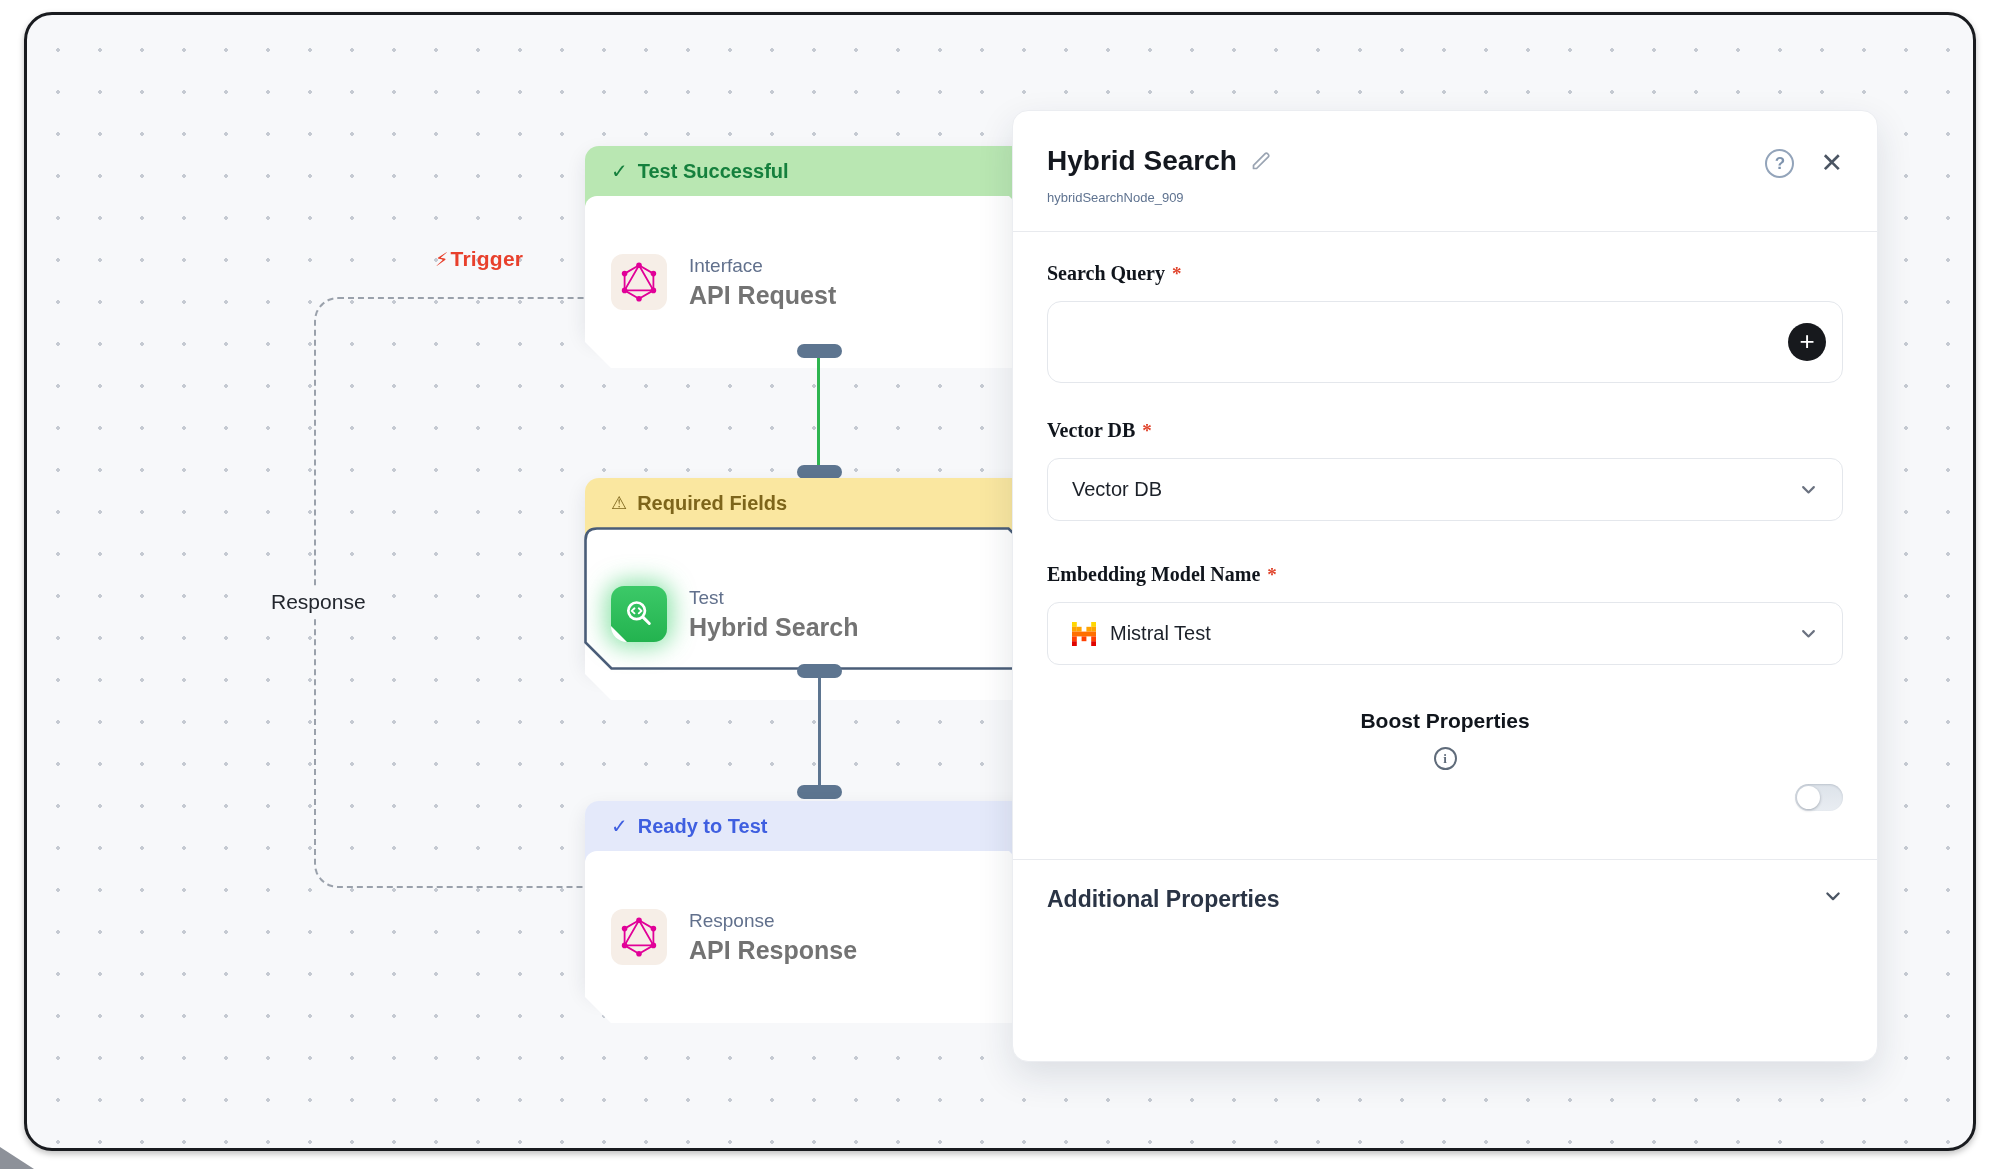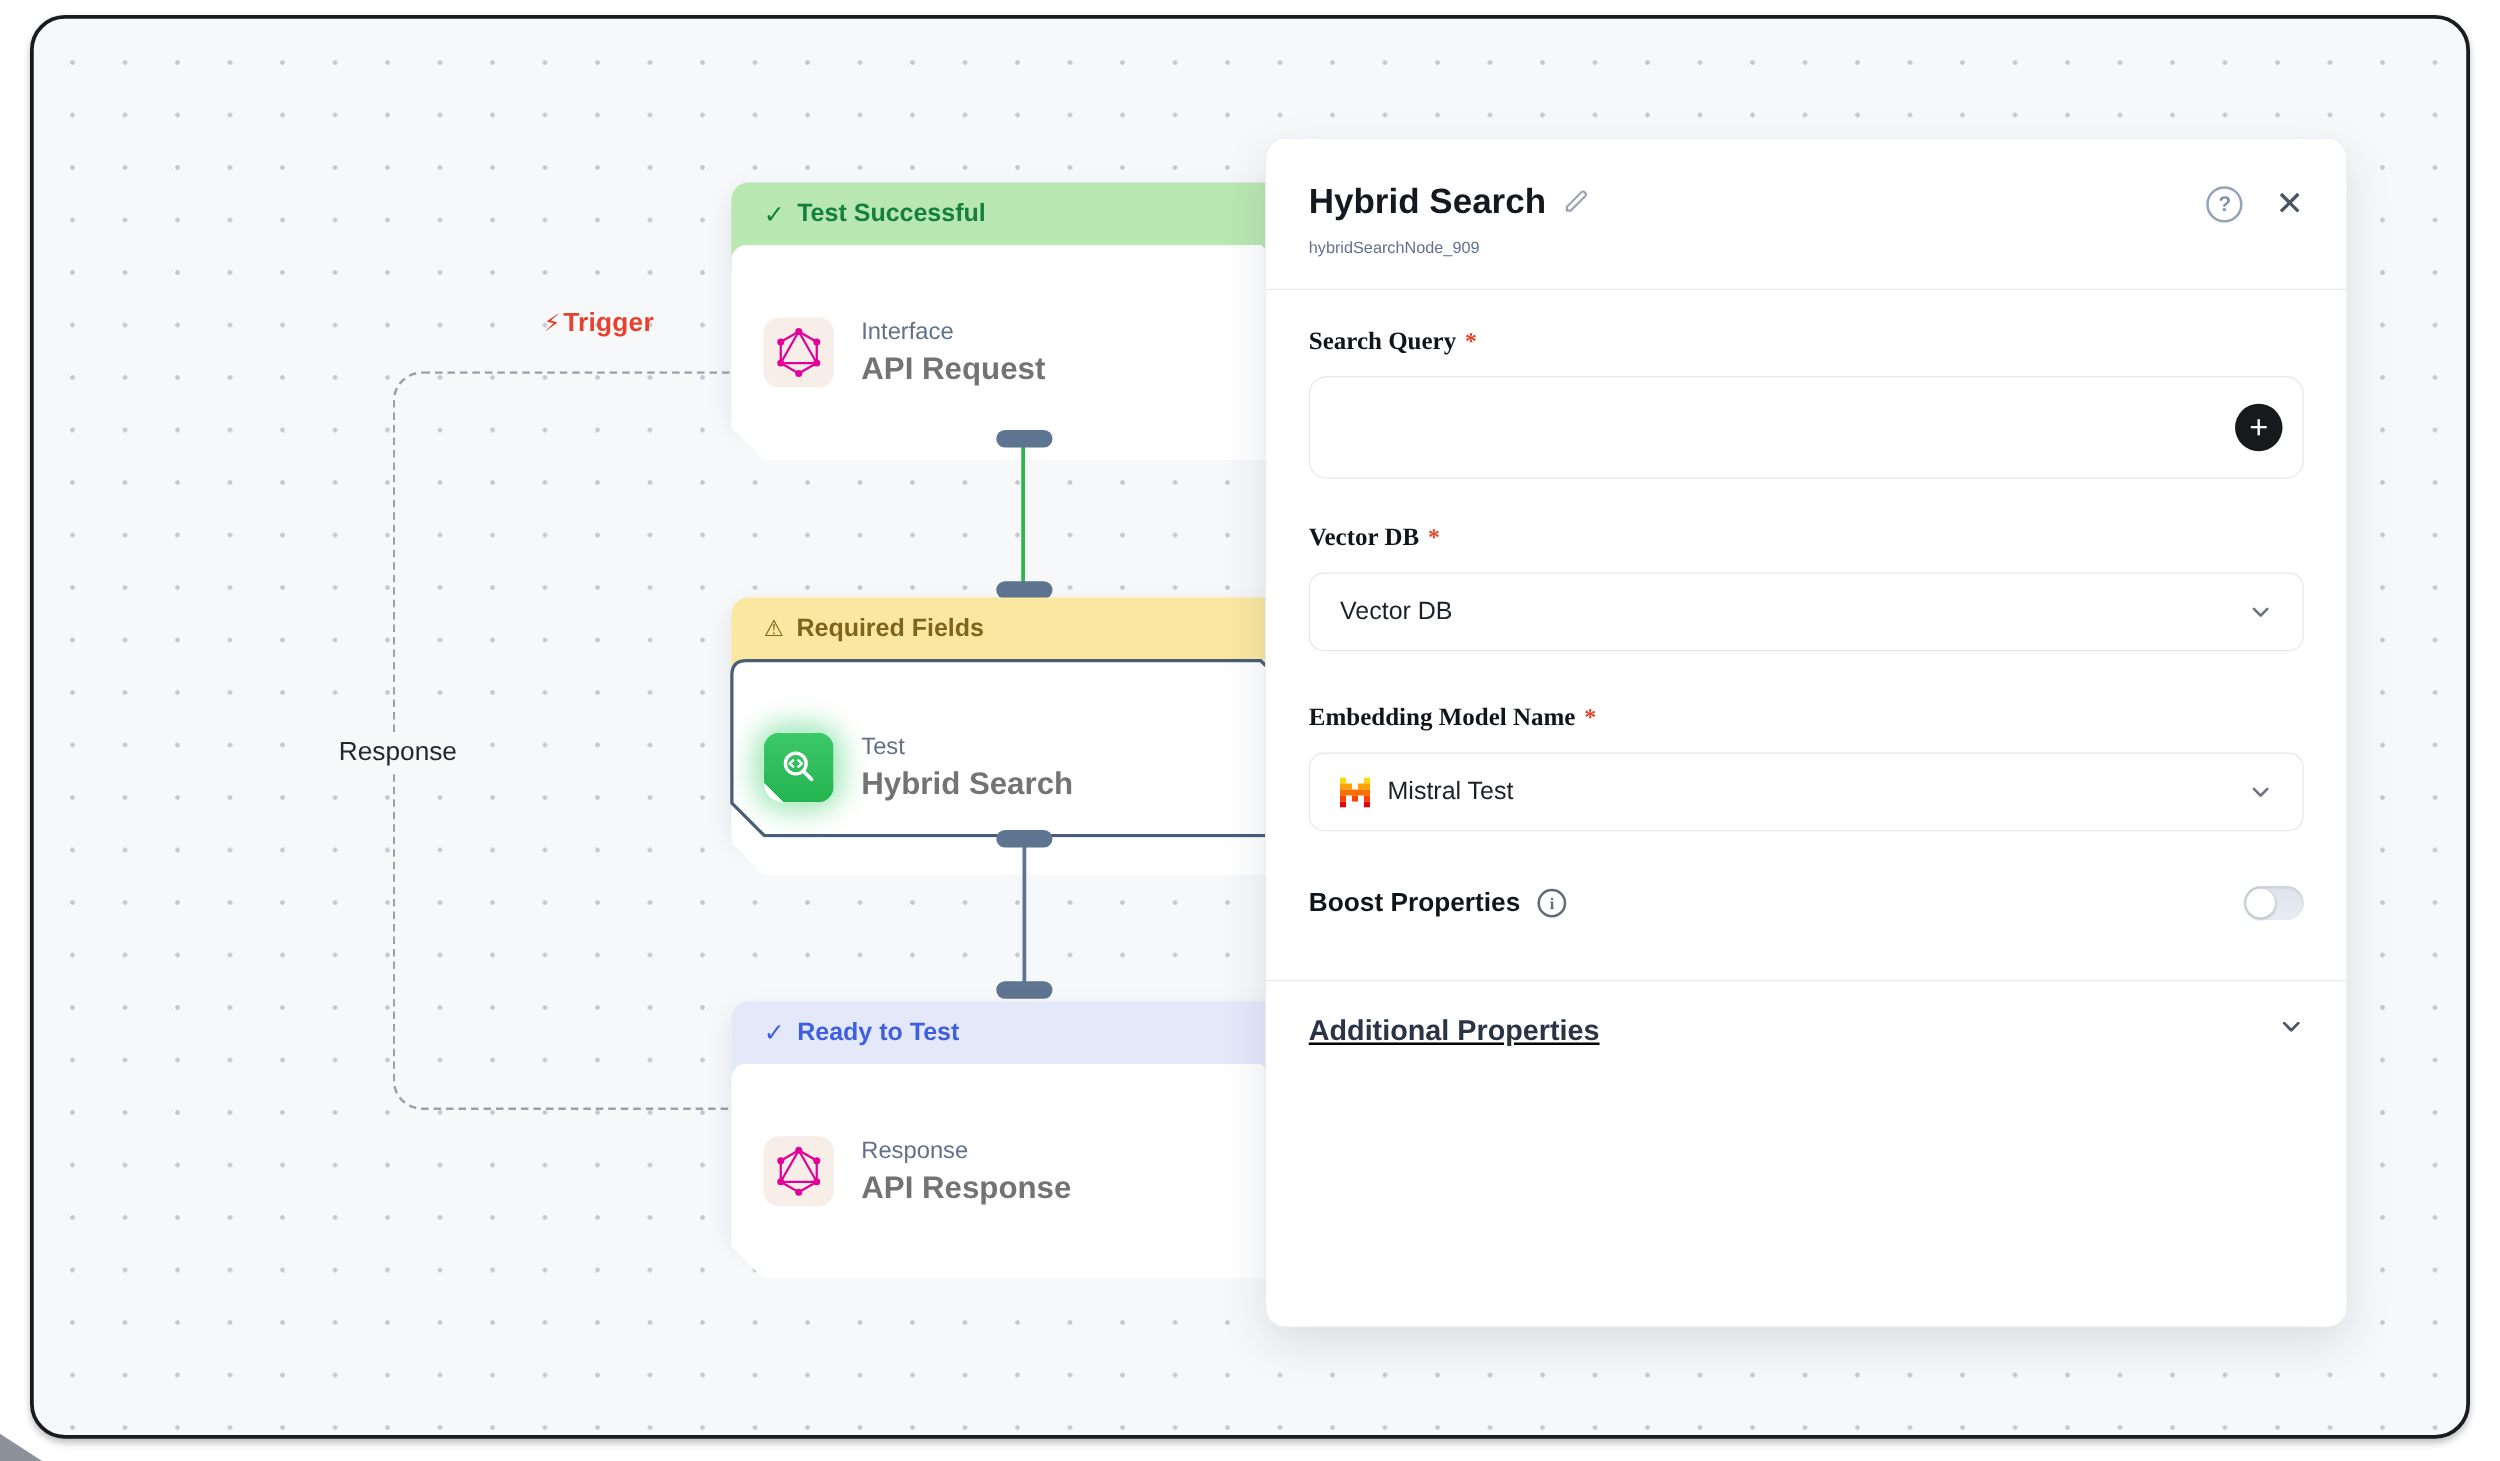--- a/index.html
+++ b/index.html
@@ -102,31 +102,31 @@
   .plus-btn { position:absolute; right:16px; top:50%; transform:translateY(-50%);
     width:38px; height:38px; border-radius:50%; background:#17191d; color:#fff;
     display:flex; align-items:center; justify-content:center; font-size:26px; font-weight:400; cursor:pointer; padding-bottom:2px; }
   .select {
     margin-top:16px; height:63px; border:1.5px solid #e4e7ec; border-radius:12px;
     display:flex; align-items:center; padding:0 24px; gap:14px;
     font-size:20px; color:#1c2129; cursor:pointer; background:#fff;
   }
   .select .chev { margin-left:auto; display:flex; }
   .mt28 { margin-top:28px; }
-  .boost-row { margin-top:44px; display:flex; align-items:center; gap:14px; }
+  .boost-row { margin-top:44px; display:flex; align-items:center; gap:14px;flex-direction:column; }
   .boost-label { font-size:21px; font-weight:700; color:#10151c; }
   .info-btn { width:23px; height:23px; border:2px solid #5f6b7a; border-radius:50%;
     color:#5f6b7a; font-size:13px; font-weight:700; font-family:"Liberation Serif",serif;
     display:flex; align-items:center; justify-content:center; cursor:pointer; }
   .toggle { margin-left:auto; width:48px; height:27px; border-radius:14px;
     background:linear-gradient(180deg,#dde3ea,#e9edf2); position:relative; cursor:pointer;
     box-shadow:inset 0 1px 2px rgba(40,55,75,.18); }
   .toggle .knob { position:absolute; left:2px; top:2px; width:23px; height:23px; border-radius:50%;
     background:#ffffff; box-shadow:0 1px 3px rgba(30,40,60,.35); }
-  .additional-row { margin-top:0; padding:26px 0; display:flex; align-items:flex-start;text-decoration:underline; }
+  .additional-row { margin-top:0; padding:26px 0; display:flex; align-items:flex-start; }
   .additional-label { font-size:23px; font-weight:700; color:#2a3445; }
   .additional-row .chev { margin-left:auto; }
   .divider-full { height:1px; background:#e8eaee; margin:48px -34px 0 -34px; }
 </style>
 </head>
 <body>
 
 <div class="stage">
 
   <div class="frame">

